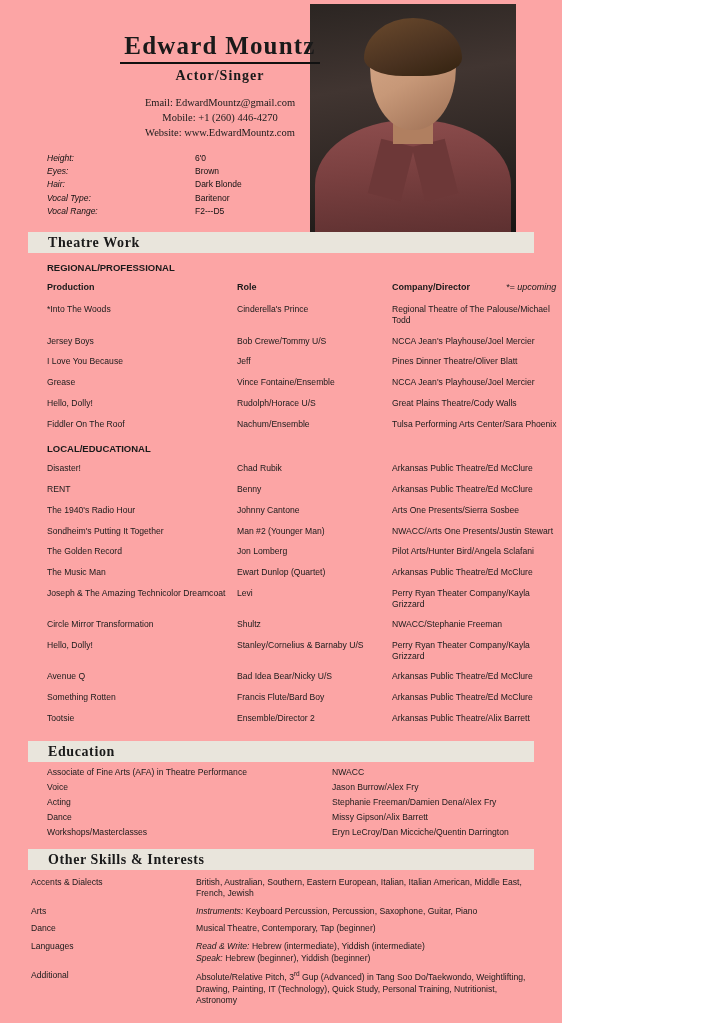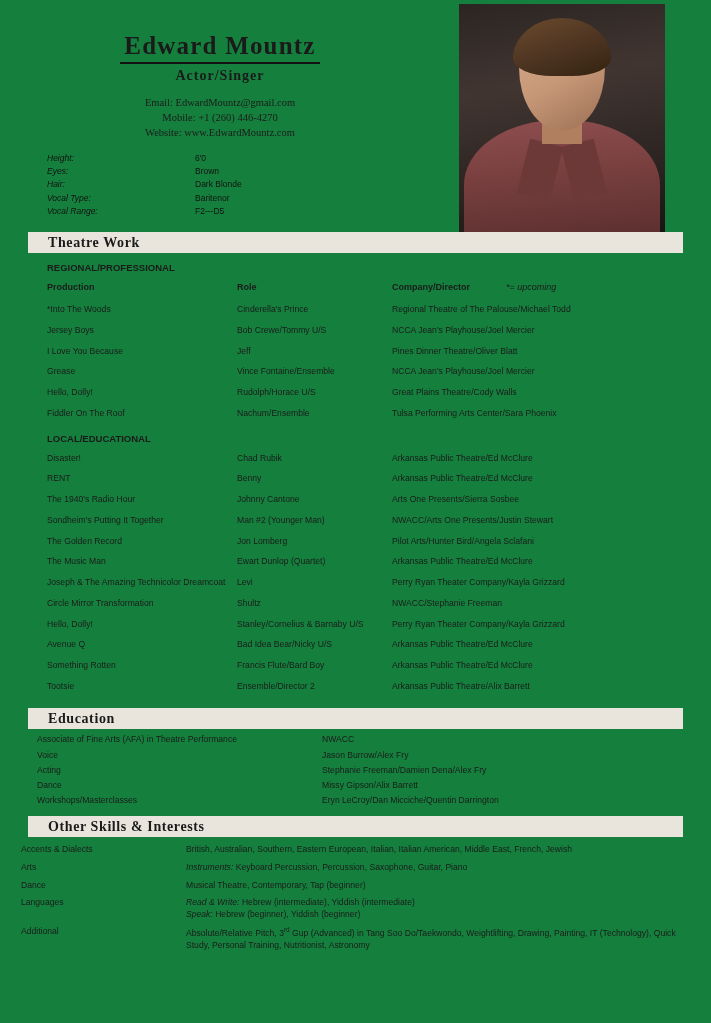--- a/index.html
+++ b/index.html
@@ -9,24 +9,24 @@
   }
   body {
     width: 711px;
     height: 1023px;
     font-family: "Liberation Sans", sans-serif;
     color: #1a1a1a;
     position: relative;
     overflow: hidden;
   }
   .page {
-    width: 711px;
+    width: 562px;
     height: 1023px;
     position: relative;
-    background: #15803d;
+    background: #fca5a5;
   }
 
   
   .header {
     position: relative;
     height: 232px;
   }
   .headshot {
     position: absolute;
     top: 4px;
@@ -176,31 +176,31 @@
   .tbl tr.hdr td.c3 span.up { font-weight: normal; font-style: italic; margin-left: 36px; }
 
   
   .edu-tbl {
     width: 100%;
     border-collapse: collapse;
     font-size: 8.6px;
     margin-top: 3px;
   }
   .edu-tbl td { padding: 2px 0; vertical-align: top; line-height: 1.3; }
-  .edu-tbl td.e1 { width: 285px; padding-left: 37px; }
+  .edu-tbl td.e1 { width: 285px; padding-left: 47px; }
 
   
   .sk-tbl {
     width: 100%;
     border-collapse: collapse;
     font-size: 8.6px;
     margin-top: 4px;
   }
   .sk-tbl td { padding: 3px 0; vertical-align: top; line-height: 1.35; }
-  .sk-tbl td.s1 { width: 165px; padding-left: 21px; }
+  .sk-tbl td.s1 { width: 165px; padding-left: 31px; }
   .sk-tbl td.s2 { padding-right: 30px; }
   .ital { font-style: italic; }
   sup { font-size: 6.5px; }
 
   .spacer8 { height: 8px; }
   .spacer12 { height: 12px; }
 </style>
 </head>
 <body>
 

